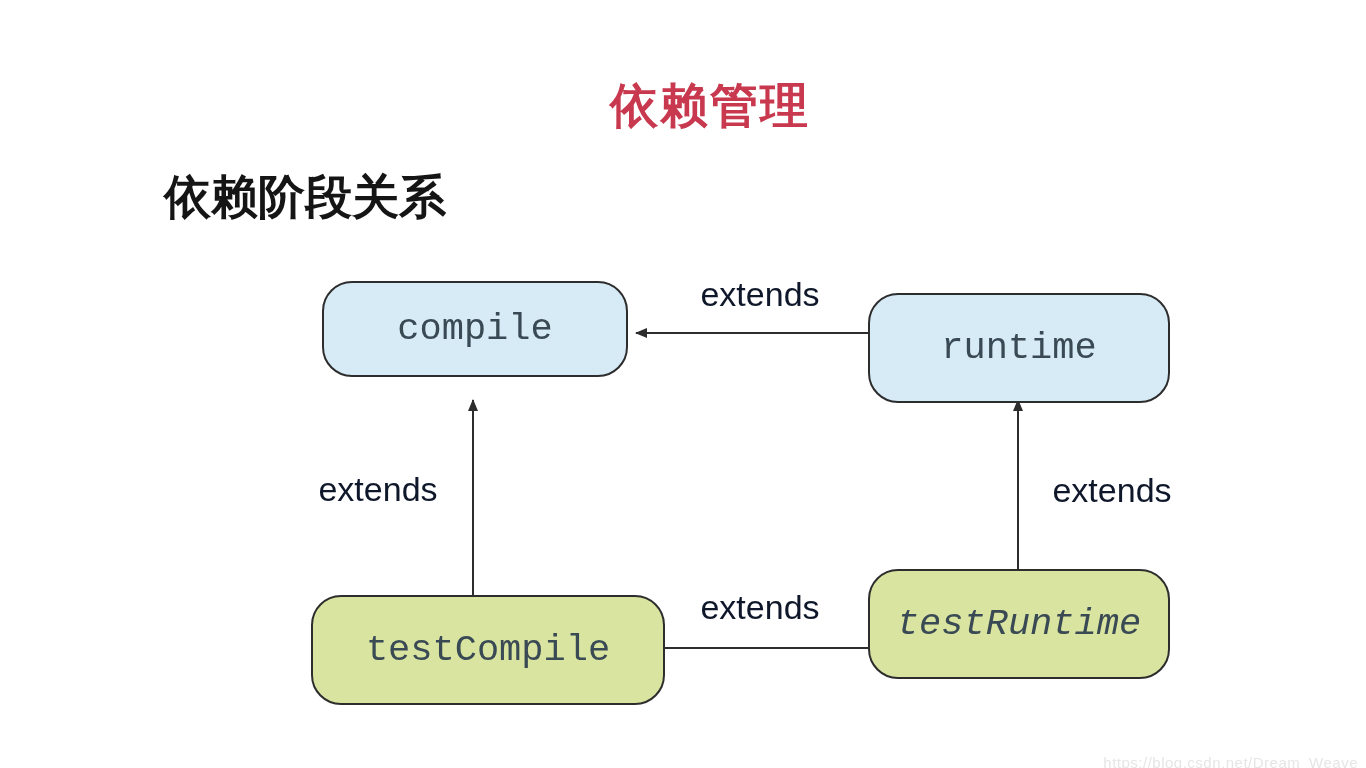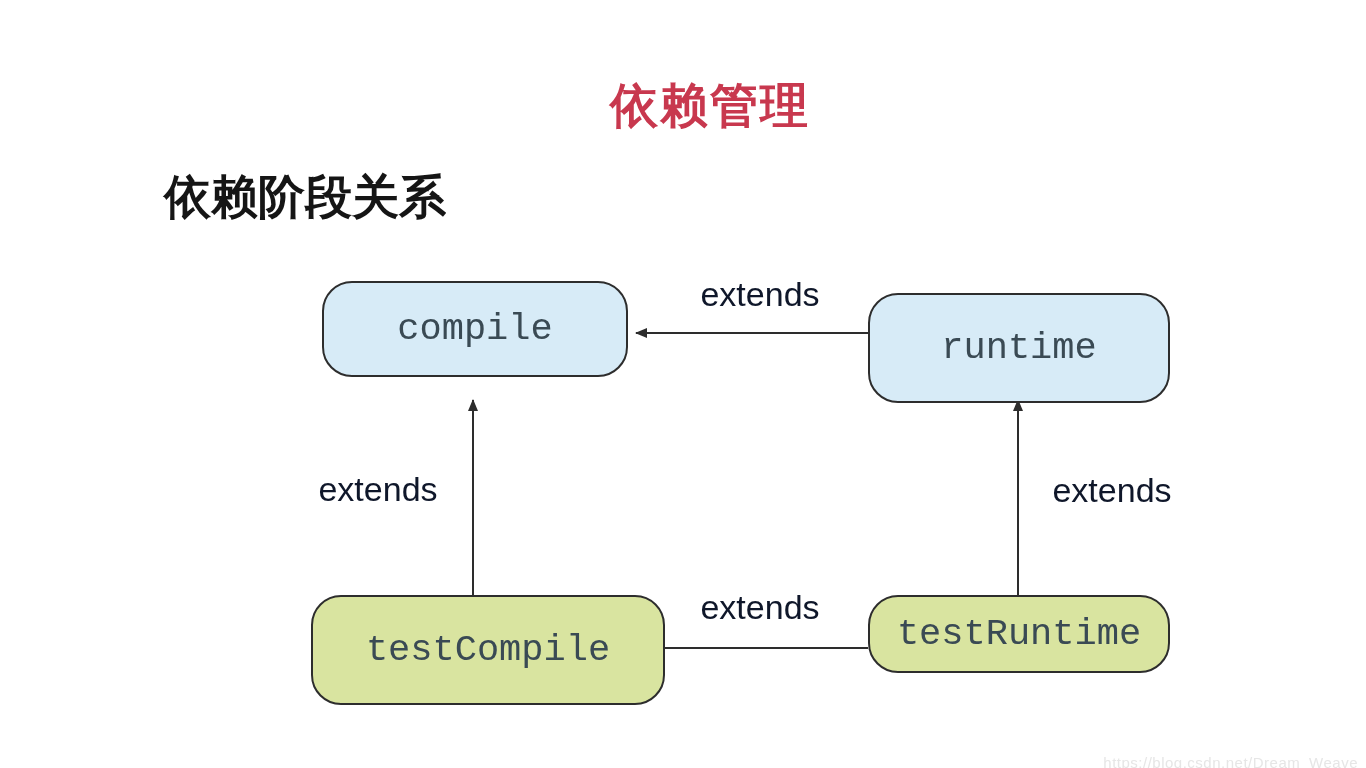--- a/index.html
+++ b/index.html
@@ -36,21 +36,21 @@
     display: flex;
     align-items: center;
     justify-content: center;
     font-family: "Liberation Mono", monospace;
     font-size: 37px;
     color: #3a4a54;
   }
   #node-compile     { left: 322px; top: 281px; width: 306px; height: 96px; text-align: right; }
   #node-runtime     { left: 868px; top: 281px; width: 302px; height: 110px; margin-top: 12px; }
   #node-testCompile { left: 311px; top: 595px; width: 354px; height: 110px; }
-  #node-testRuntime { left: 868px; top: 595px; width: 302px; height: 78px; }
+  #node-testRuntime { left: 868px; top: 569px; width: 302px; height: 110px; font-style: italic; }
   .edge-label {
     position: absolute;
     transform: translate(-50%, -50%);
     font-size: 34px;
     color: #0f172a;
     white-space: nowrap;
   }
   #edge-label-top    { left: 760px;  top: 294px; }
   #edge-label-left   { left: 378px;  top: 489px; }
   #edge-label-right  { left: 1112px; top: 490px; }

